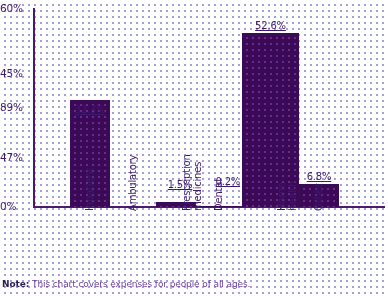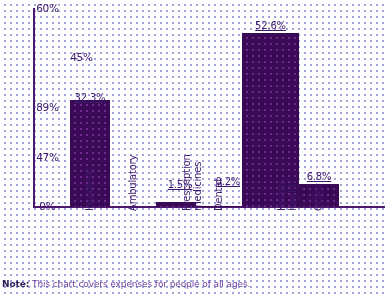--- a/index.html
+++ b/index.html
@@ -50,26 +50,25 @@
     top: 206px;
     width: 352px;
     height: 2px;
     background: #4b1a6f;
   }
 
   .y-tick-wrap {
     position: absolute;
     left: 0;
     width: 31px;
-    text-align: center;
+    text-align: left;
     font-size: 10.5px;
     color: #3d1a6d;
     line-height: 10px;
     letter-spacing: -0.2px;
-    padding-left: 32px;
   }
 
   
   .bar {
     position: absolute;
     bottom: 0;
     background-color: #3b0a57;
     background-image: radial-gradient(#6d2a8c 0.75px, rgba(59,10,87,0) 0.85px);
     background-size: 6px 6px;
     background-position: 2px 2px;
@@ -122,32 +121,32 @@
     color: #2b1a55;
     text-align: center;
   }
 </style>
 </head>
 <body>
 
 <div id="chart-root">
 
   <div class="y-tick-wrap" id="ytick-0" style="top:3px;">60%</div>
-  <div class="y-tick-wrap" id="ytick-1" style="top:52px;margin-left:34px;">45%</div>
+  <div class="y-tick-wrap" id="ytick-1" style="top:68px;">45%</div>
   <div class="y-tick-wrap" id="ytick-2" style="top:102px;">89%</div>
   <div class="y-tick-wrap" id="ytick-3" style="top:152px;">47%</div>
   <div class="y-tick-wrap" id="ytick-4" style="top:201px;">0%</div>
 
   <div class="y-axis-line"></div>
   <div class="x-axis-line"></div>
 
   <div id="plot-area">
       <div class="bar-group" style="left: 37px; width: 40px;">
         <div class="bar" title="Inpatient 32.3%" style="left: 0px; width: 40px; height: 107.128px;"></div>
-        <div class="bar-value" style="bottom: 104px; margin-top: 8px;">32.3%</div>
+        <div class="bar-value" style="bottom: 92px; margin-top: 8px;">32.3%</div>
       </div>
       <div class="bar-group" style="left: 123px; width: 40px;">
         <div class="bar" title="Prescription medicines 1.5%" style="left: 0px; width: 40px; height: 4.975px;"></div>
         <div class="bar-value" style="bottom: 17px; left: 60%;">1.5%</div>
       </div>
       <div class="bar-group" style="left: 166px; width: 40px;">
         <div class="bar" title="Dental 0.2%" style="left: 0px; width: 40px; height: 1px;"></div>
         <div class="bar-value" style="bottom: 20px; left: 72%;">0.2%</div>
       </div>
       <div class="bar-group" style="left: 209px; width: 57px;">

